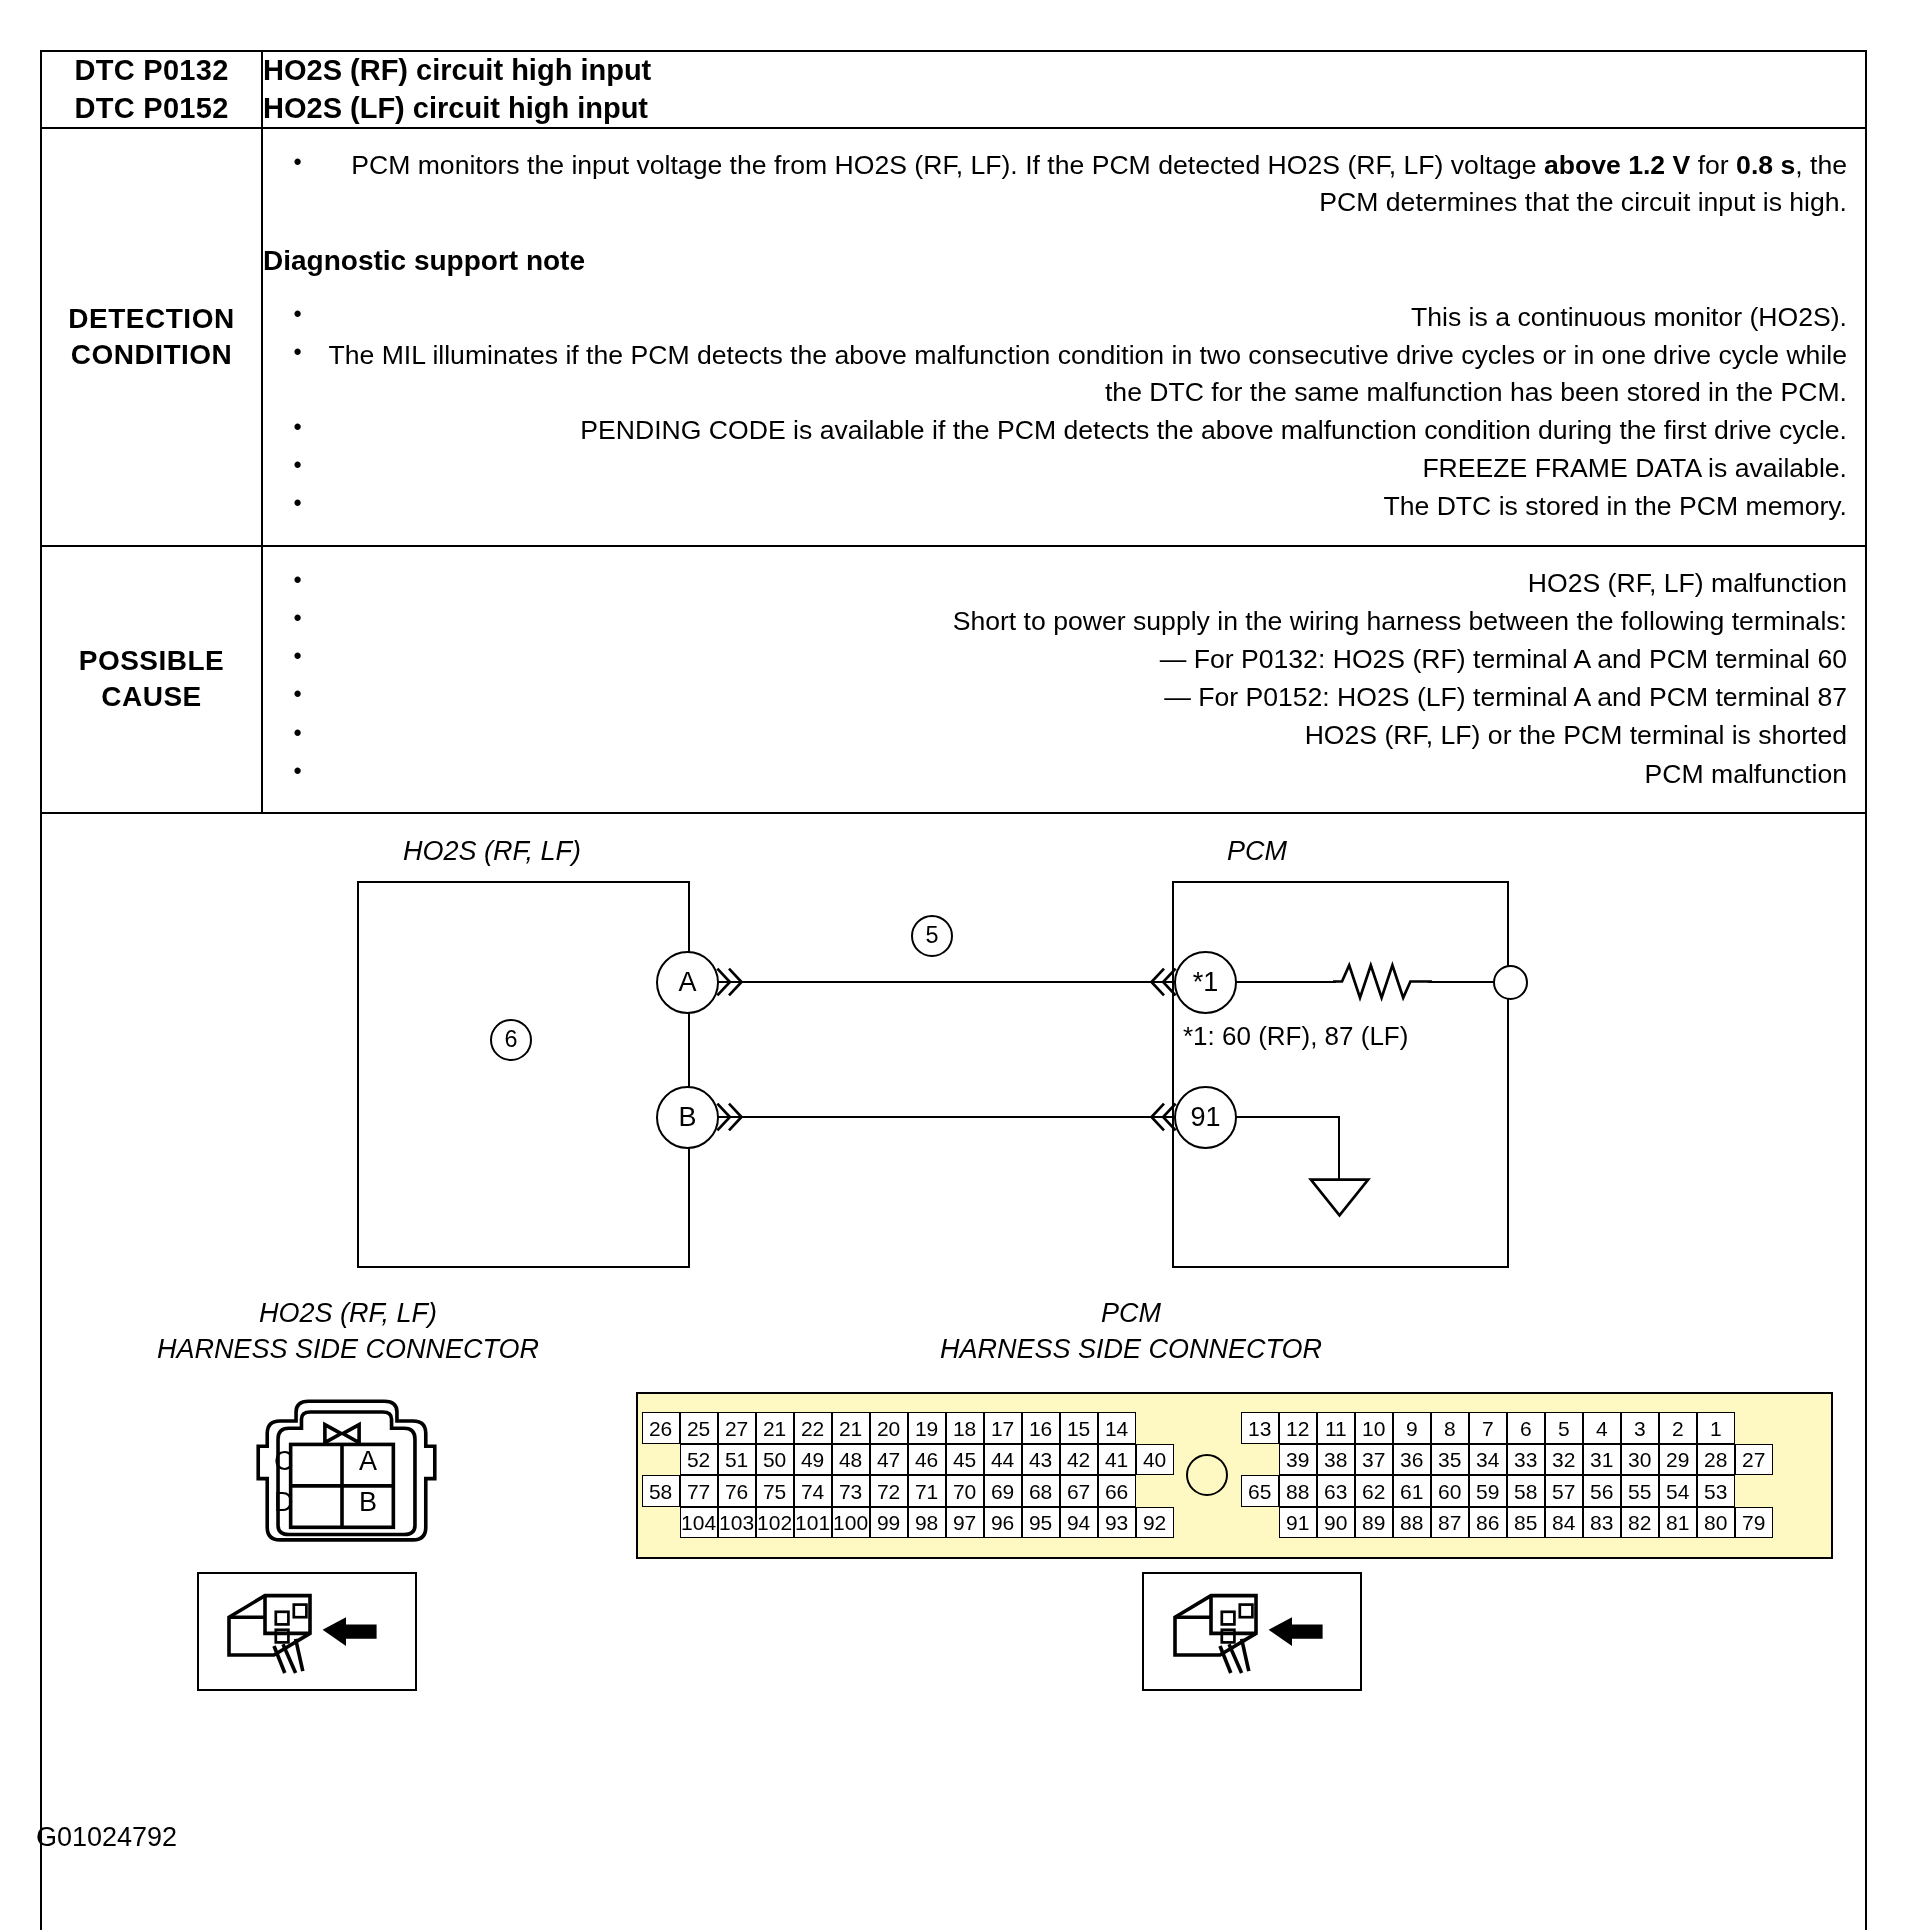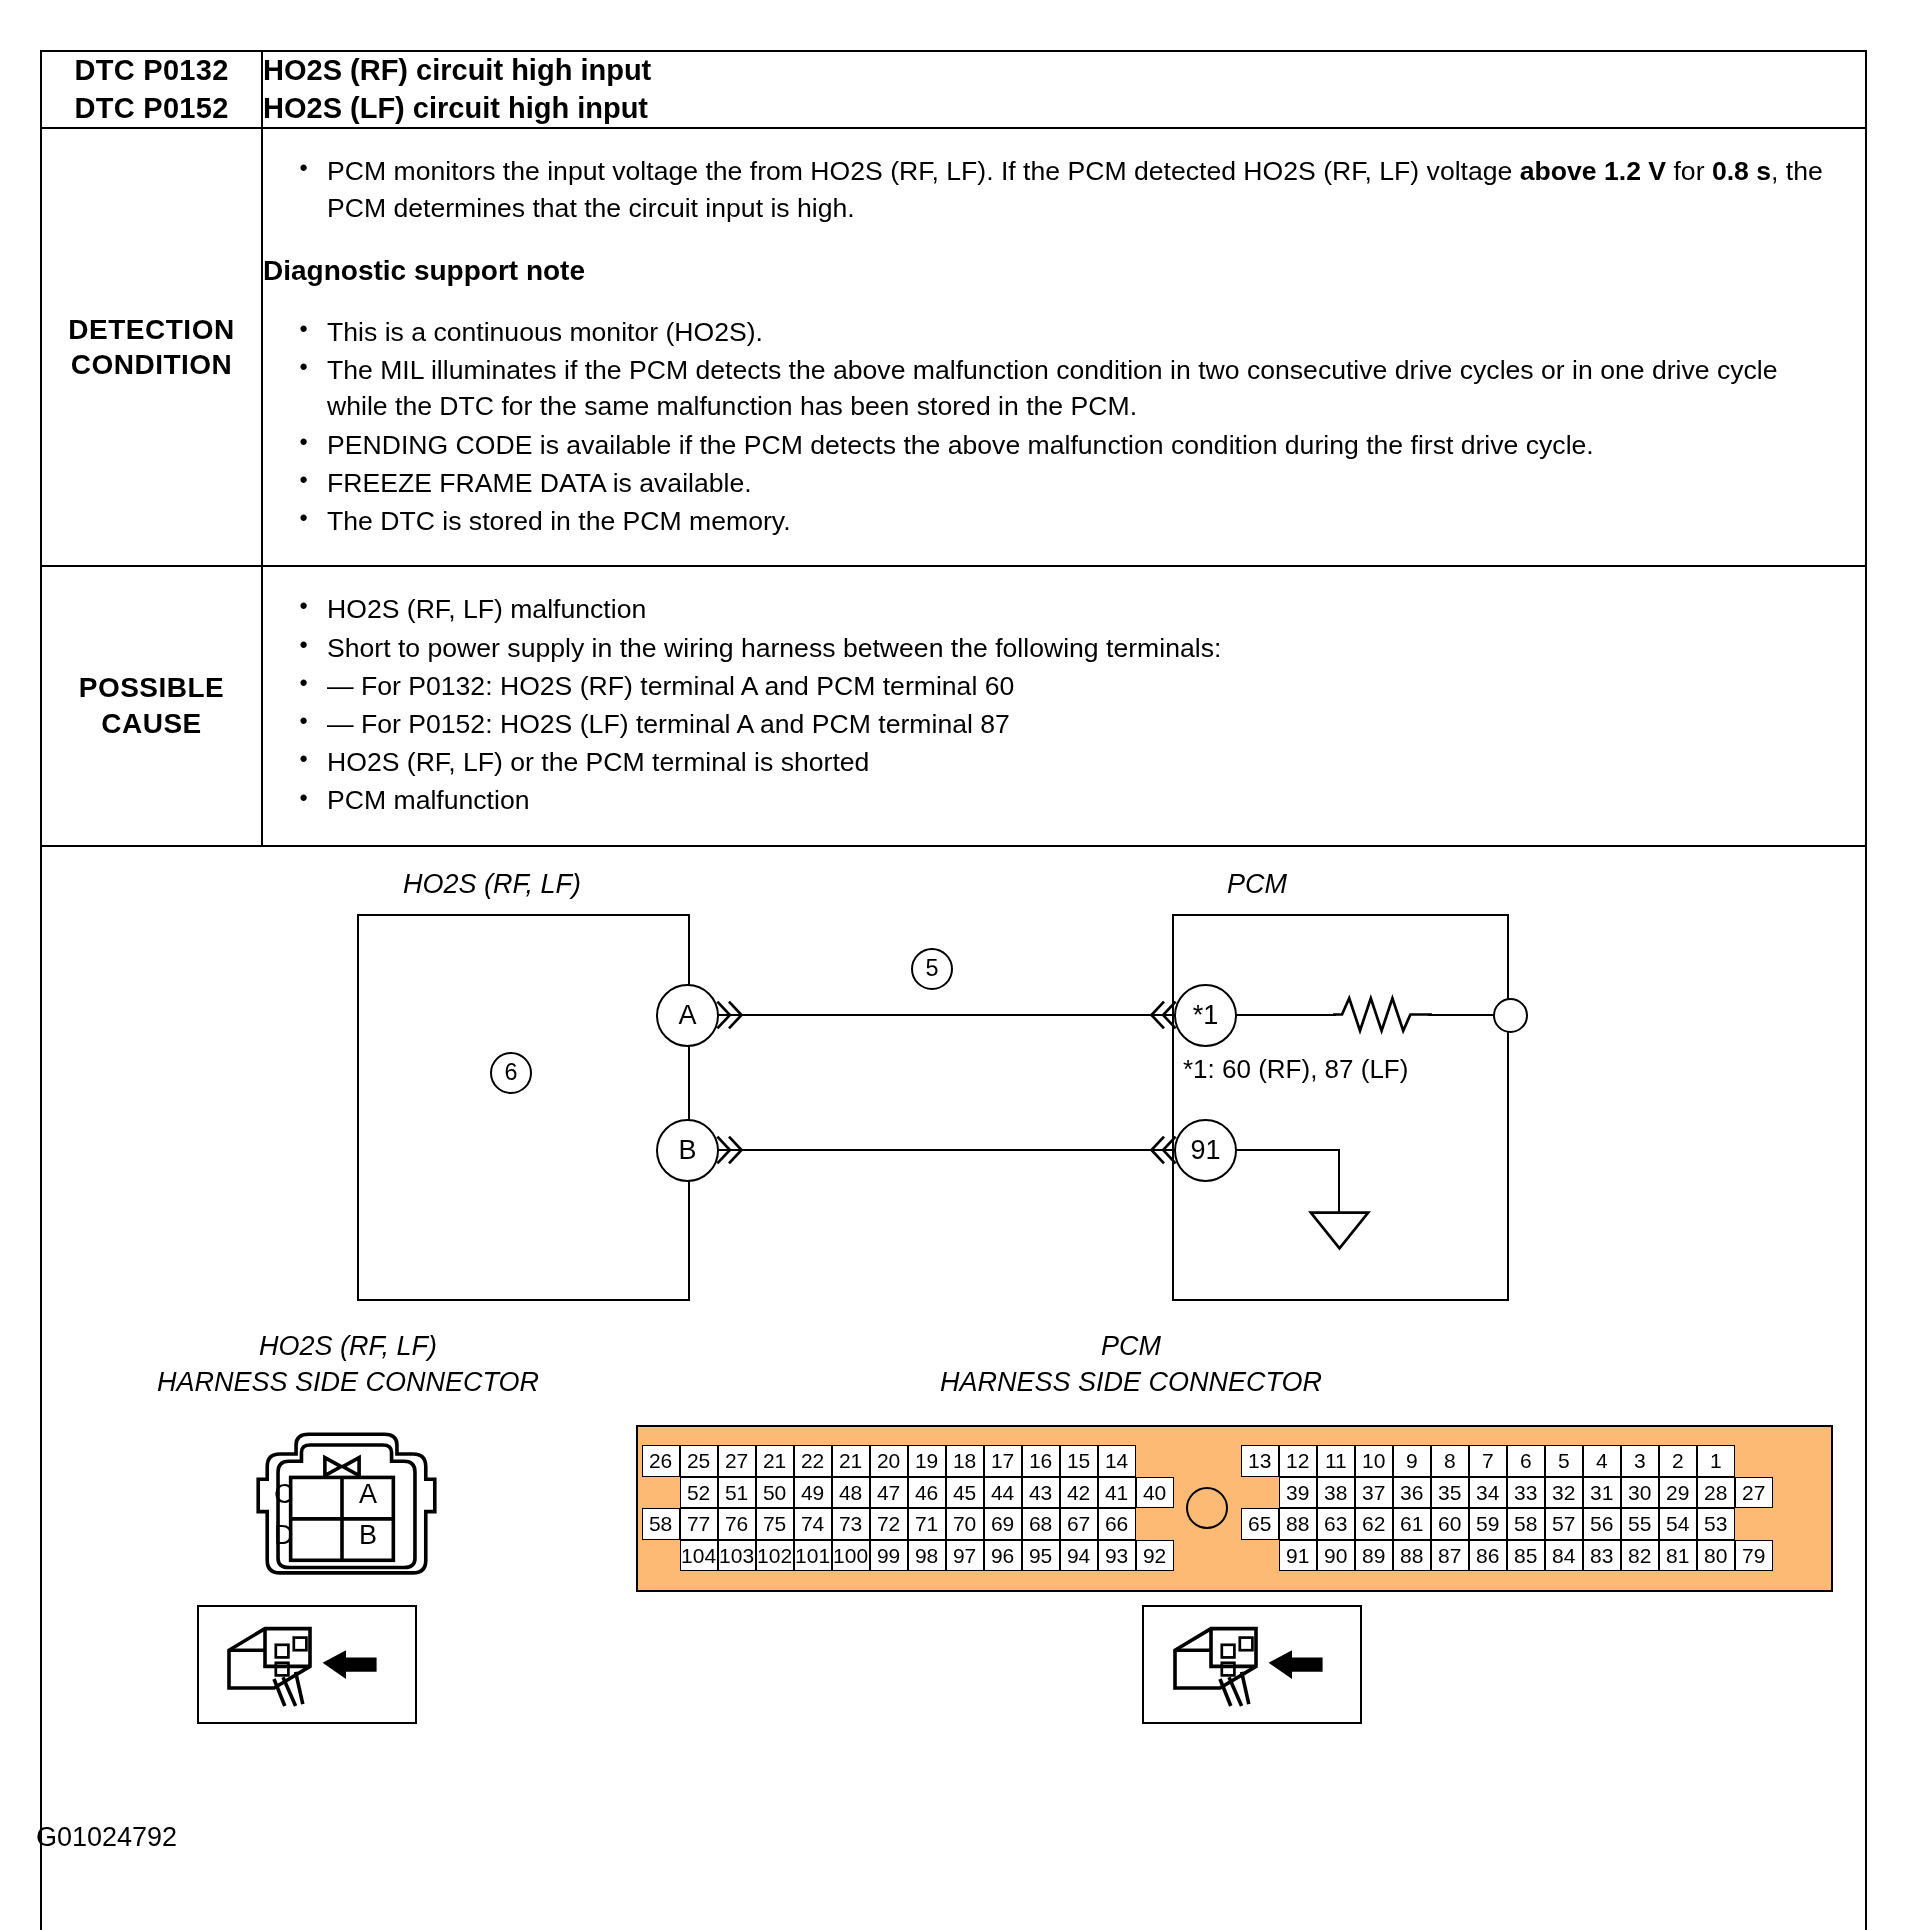--- a/index.html
+++ b/index.html
@@ -62,22 +62,23 @@
     letter-spacing: 0.5px;
     border-radius: 31px;
   }
 
   .body-cell {
     padding: 14.4px 16px 16px 21.6px;
   }
 
   ul.bullets {
     list-style: none;
-    margin: 8px;
+    margin: 2px;
     padding: 16px;
+    text-align: right;
   }
   ul.bullets > li {
     position: relative;
     padding-left: 40px;
     font-size: 26.6px;
     line-height: 1.37;
     margin: 0 0 1.8px 0;
   }
   ul.bullets > li::before {
     content: "\2022";
@@ -157,21 +158,21 @@
   .note {
     position: absolute;
     font-size: 26px;
     white-space: nowrap;
   }
 
   
   .pin-wrap {
     position: absolute;
     border: 2.7px solid #000;
-    background: #fdba74;
+    background: #fef9c3;
     display: flex;
     align-items: center;
     padding: 5.4px 3.6px;
     box-sizing: border-box;
   }
   .pin-half { display: flex; flex-direction: column; }
   .pin-row { display: flex; }
   .pin {
     border: 1.8px solid #000;
     box-sizing: border-box;

